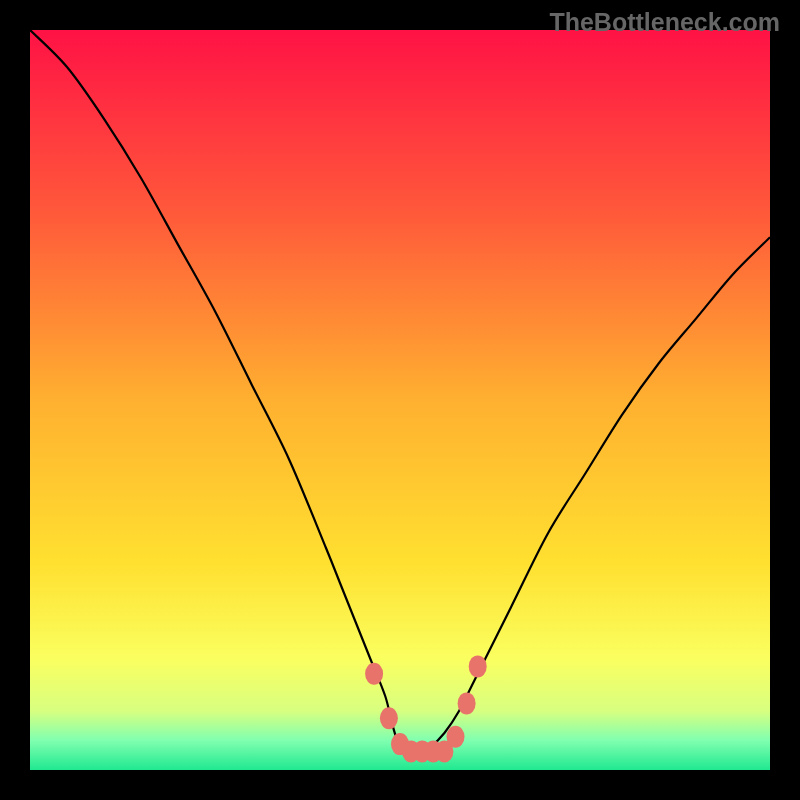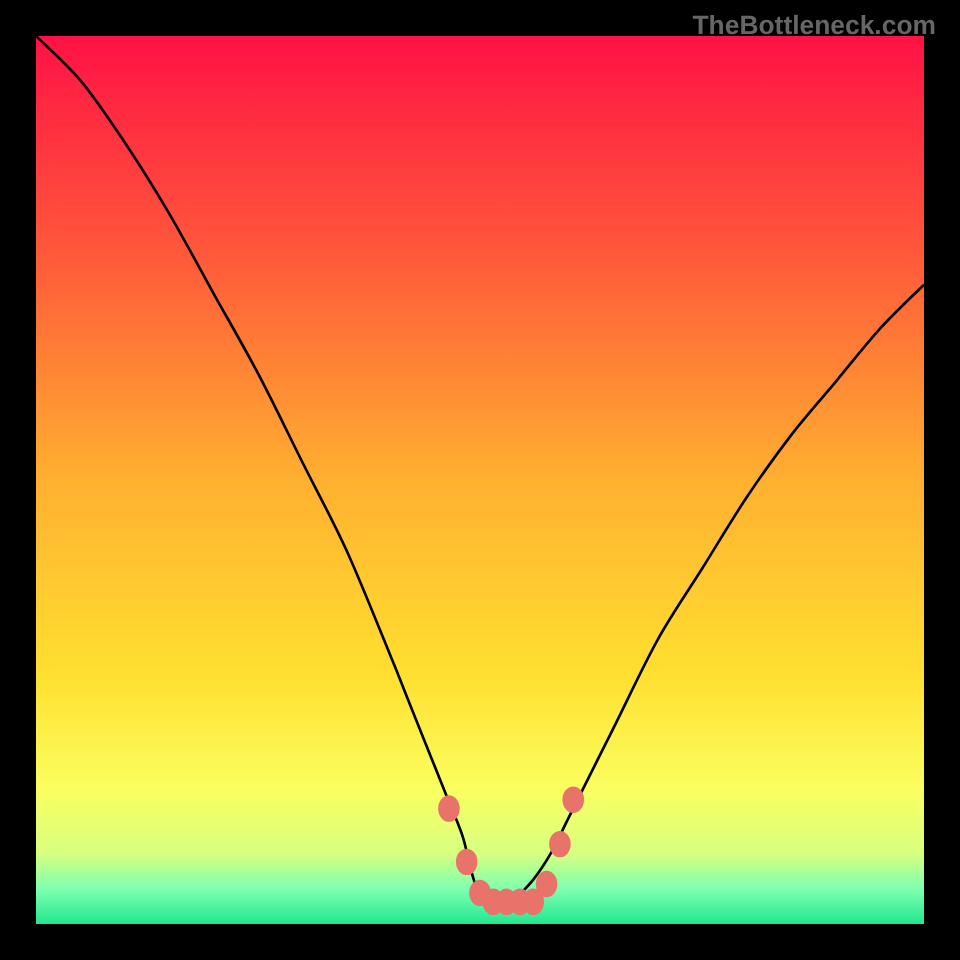--- a/index.html
+++ b/index.html
@@ -12,21 +12,21 @@
       height: 800px;
       background: #000;
       position: relative;
       overflow: hidden;
     }
     .watermark {
       position: absolute;
       top: 8px;
       right: 20px;
       font-family: Arial, sans-serif;
-      font-size: 22px;
+      font-size: 25px;
       font-weight: bold;
       color: #666;
       z-index: 10;
       text-align: center;
     }
     .frame {
       position: absolute;
       top: 30px;
       left: 30px;
       width: 740px;

